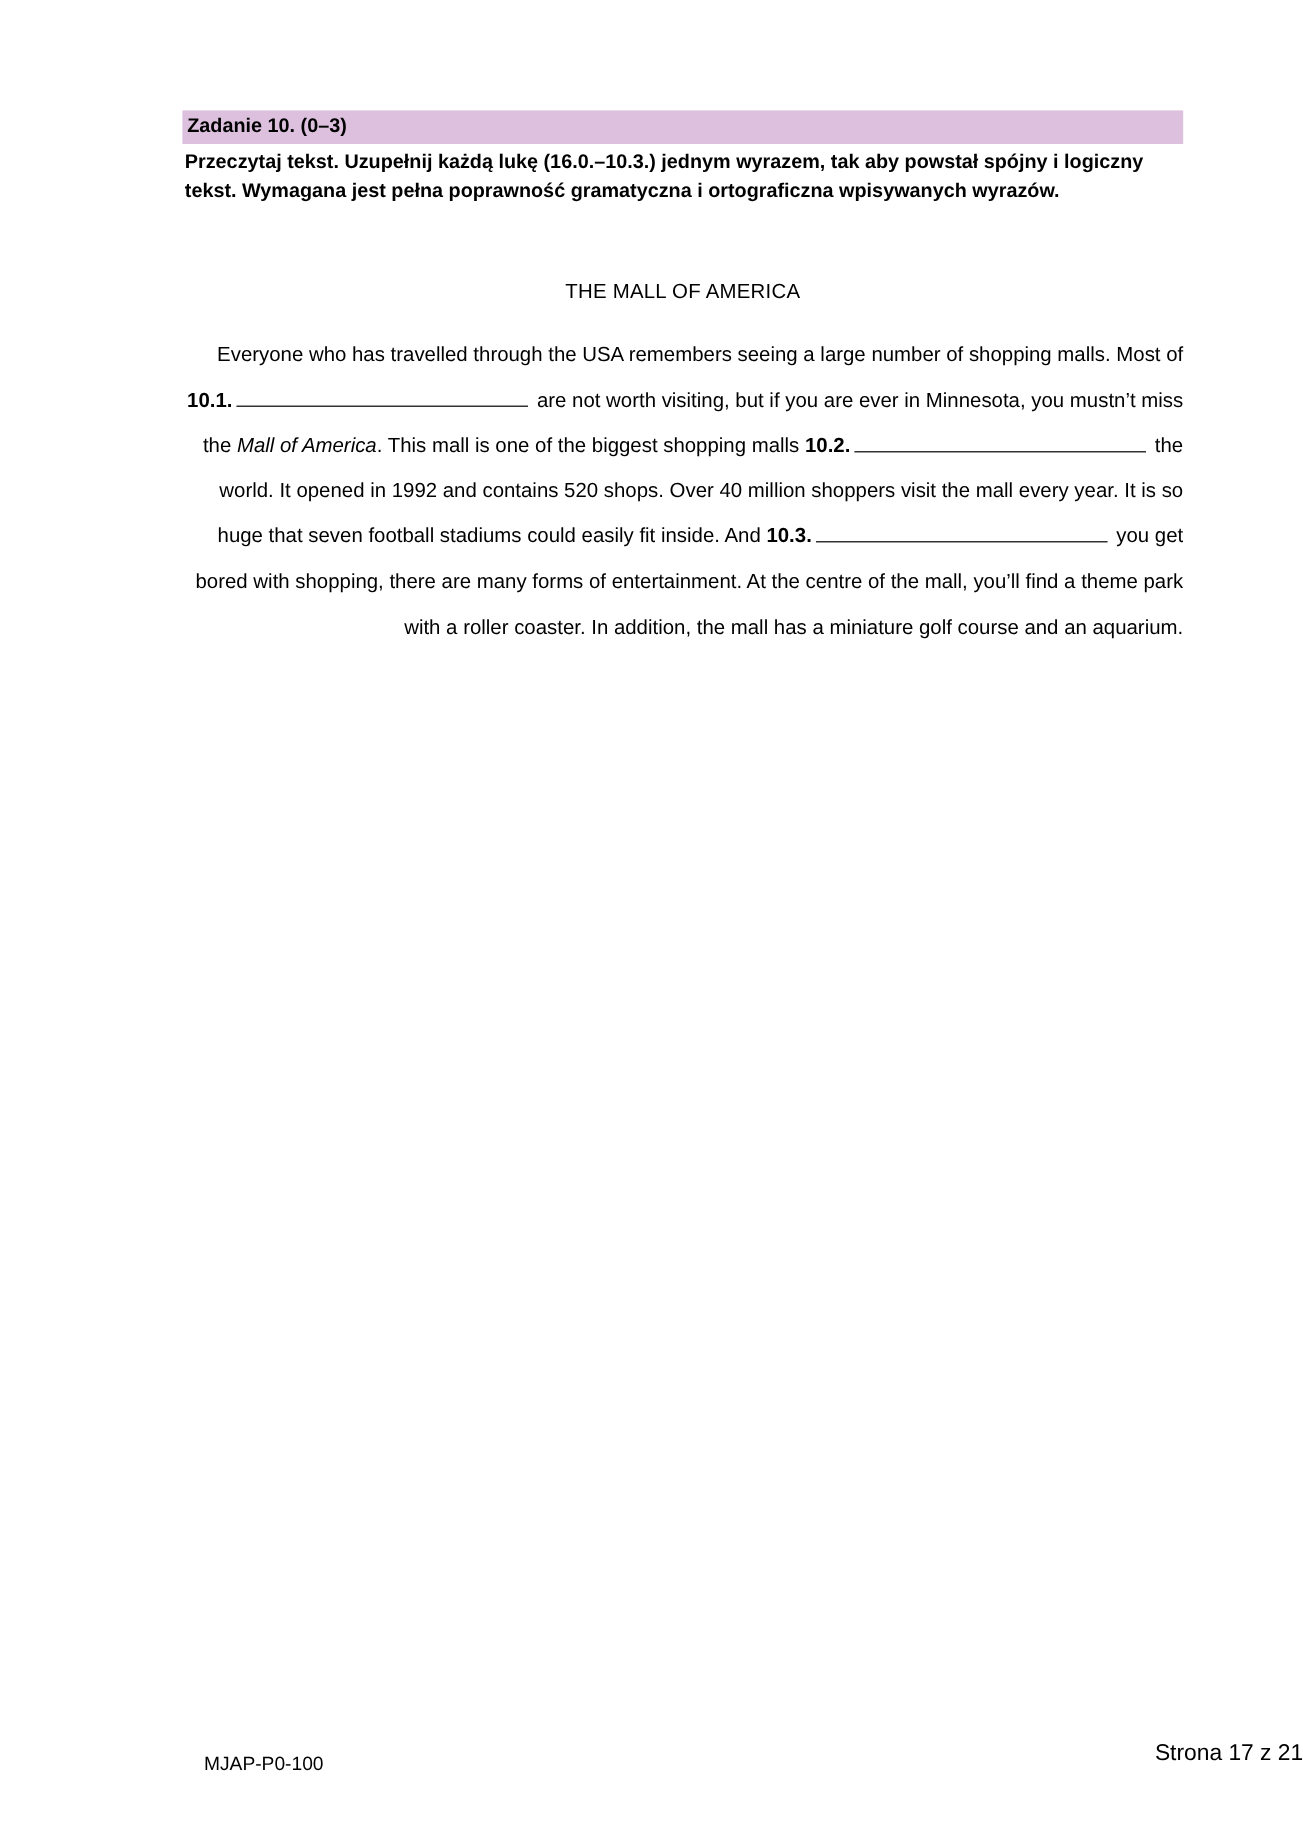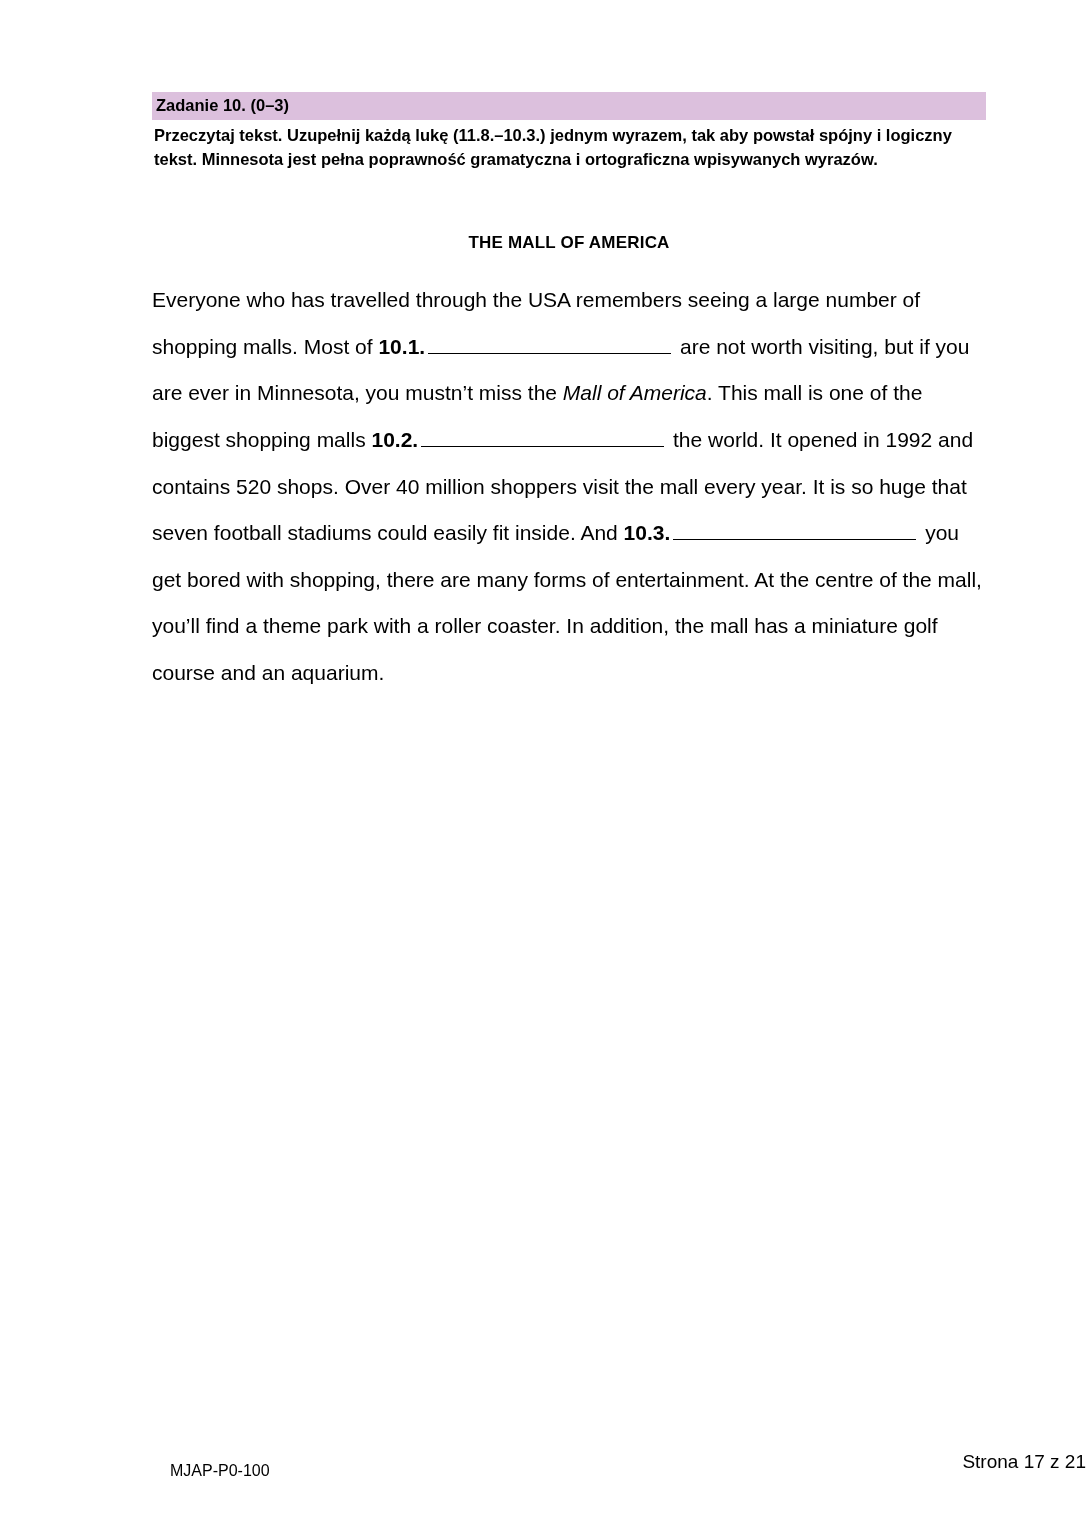--- a/index.html
+++ b/index.html
@@ -45,28 +45,27 @@
   }
   .task-instructions .u {
   }
 
   
   .text-title {
     text-align: center;
     font-size: 17px;
     margin-top: 62px;
     letter-spacing: 0.2px;
-    font-weight: bold;
   }
 
   .passage {
     margin-top: 24px;
-    font-size: 21px;
+    font-size: 17px;
     line-height: 2.22;
-    text-align: left;
+    text-align: right;
   }
   .passage b { font-weight: bold; }
   .passage i { font-style: italic; }
   .gap {
     display: inline-block;
     border-bottom: 1px solid #000;
     vertical-align: baseline;
     height: 15px;
     margin: 0 3px;
   }
@@ -102,21 +101,21 @@
 
 <div class="page">
 
   <div class="content">
 
     <div class="task-band">
       <span>Zadanie 10. (0–3)</span>
     </div>
 
     <div class="task-instructions">
-      <span>Przeczytaj tekst. Uzupełnij każdą lukę (11.8.–10.3.) </span><span class="u">jednym</span><span> wyrazem, tak aby powstał spójny i logiczny tekst. Minnesota jest pełna poprawność gramatyczna i ortograficzna wpisywanych wyrazów.</span>
+      <span>Przeczytaj tekst. Uzupełnij każdą lukę (16.0.–10.3.) </span><span class="u">jednym</span><span> wyrazem, tak aby powstał spójny i logiczny tekst. Wymagana jest pełna poprawność gramatyczna i ortograficzna wpisywanych wyrazów.</span>
     </div>
 
     <div class="text-title">THE MALL OF AMERICA</div>
 
     <div class="passage">
       <span>Everyone who has travelled through the USA remembers seeing a large number of shopping malls. Most of </span><b>10.1.</b><span class="gap gap-1"></span><span> are not worth visiting, but if you are ever in Minnesota, you mustn’t miss the </span><i>Mall of America</i><span>. This mall is one of the biggest shopping malls </span><b>10.2.</b><span class="gap gap-2"></span><span> the world. It opened in 1992 and contains 520 shops. Over 40 million shoppers visit the mall every year. It is so huge that seven football stadiums could easily fit inside. And </span><b>10.3.</b><span class="gap gap-3"></span><span> you get bored with shopping, there are many forms of entertainment. At the centre of the mall, you’ll find a theme park with a roller coaster. In addition, the mall has a miniature golf course and an aquarium.</span>
     </div>
 
 
   </div>

